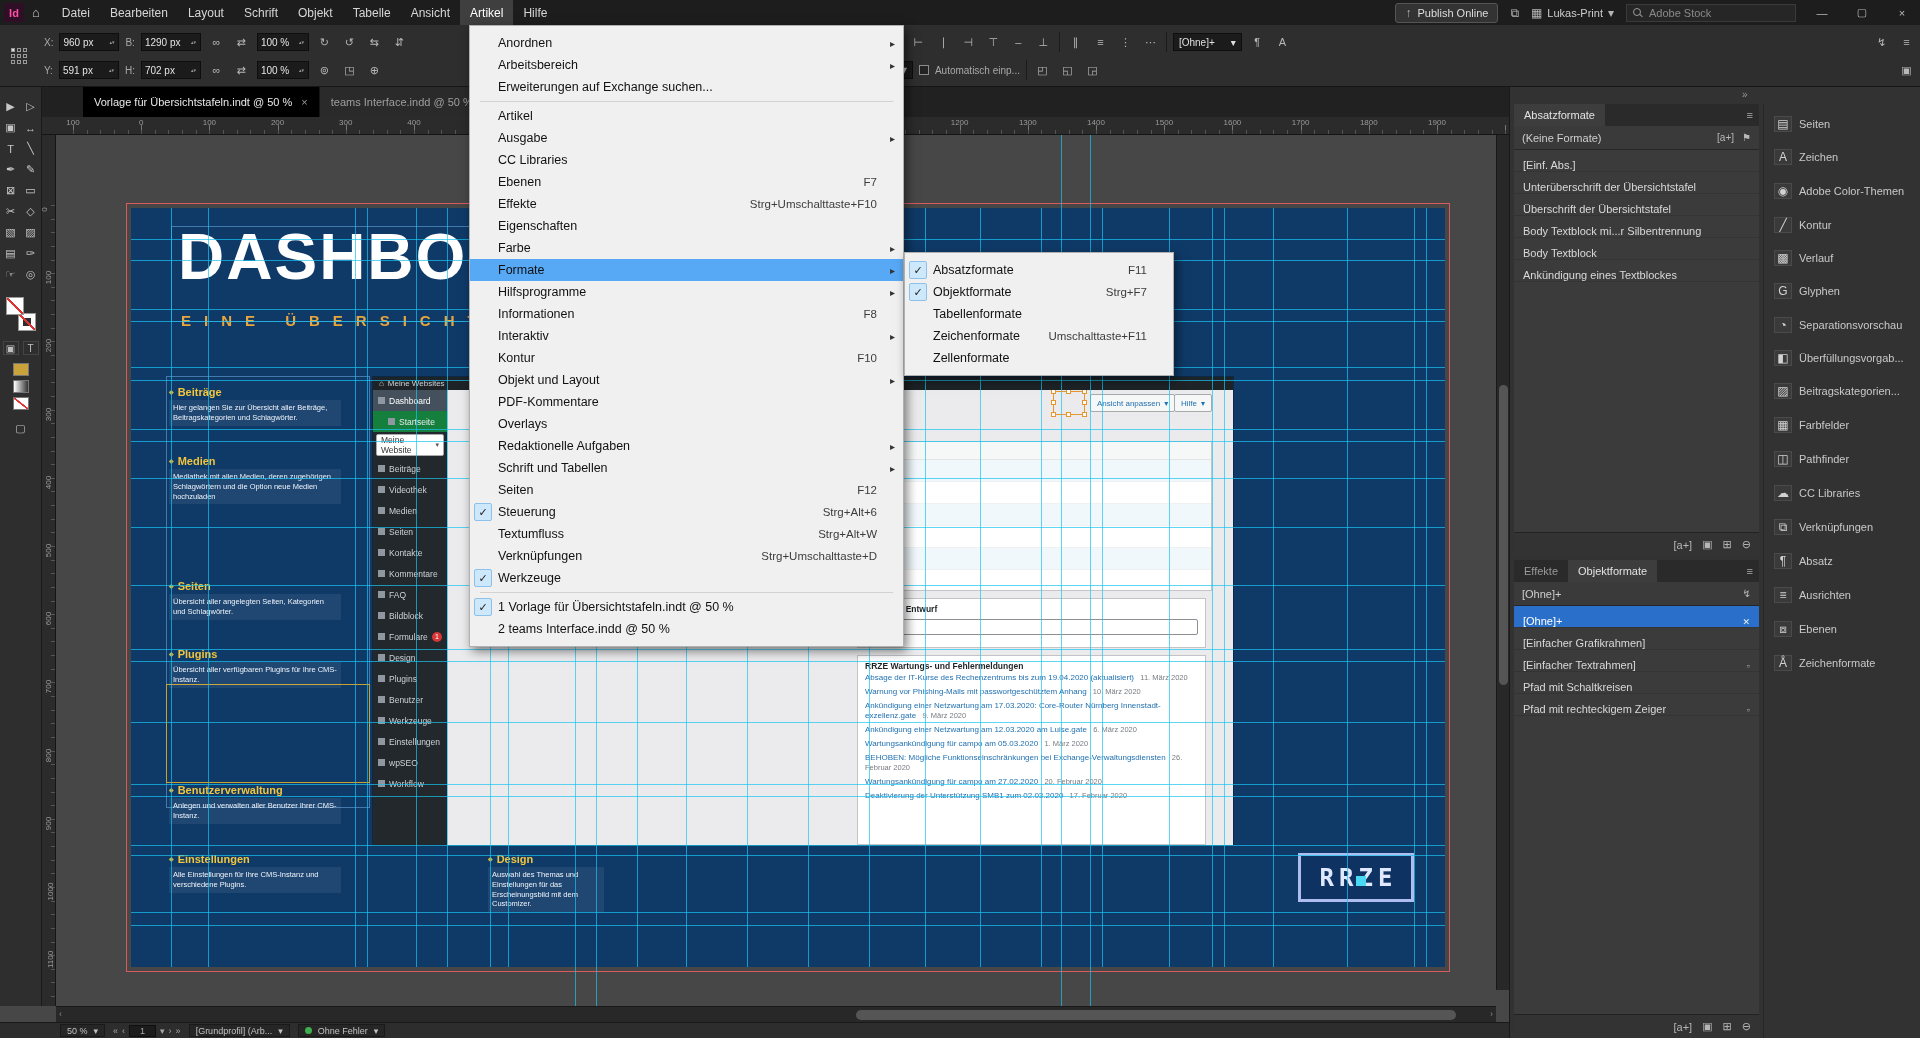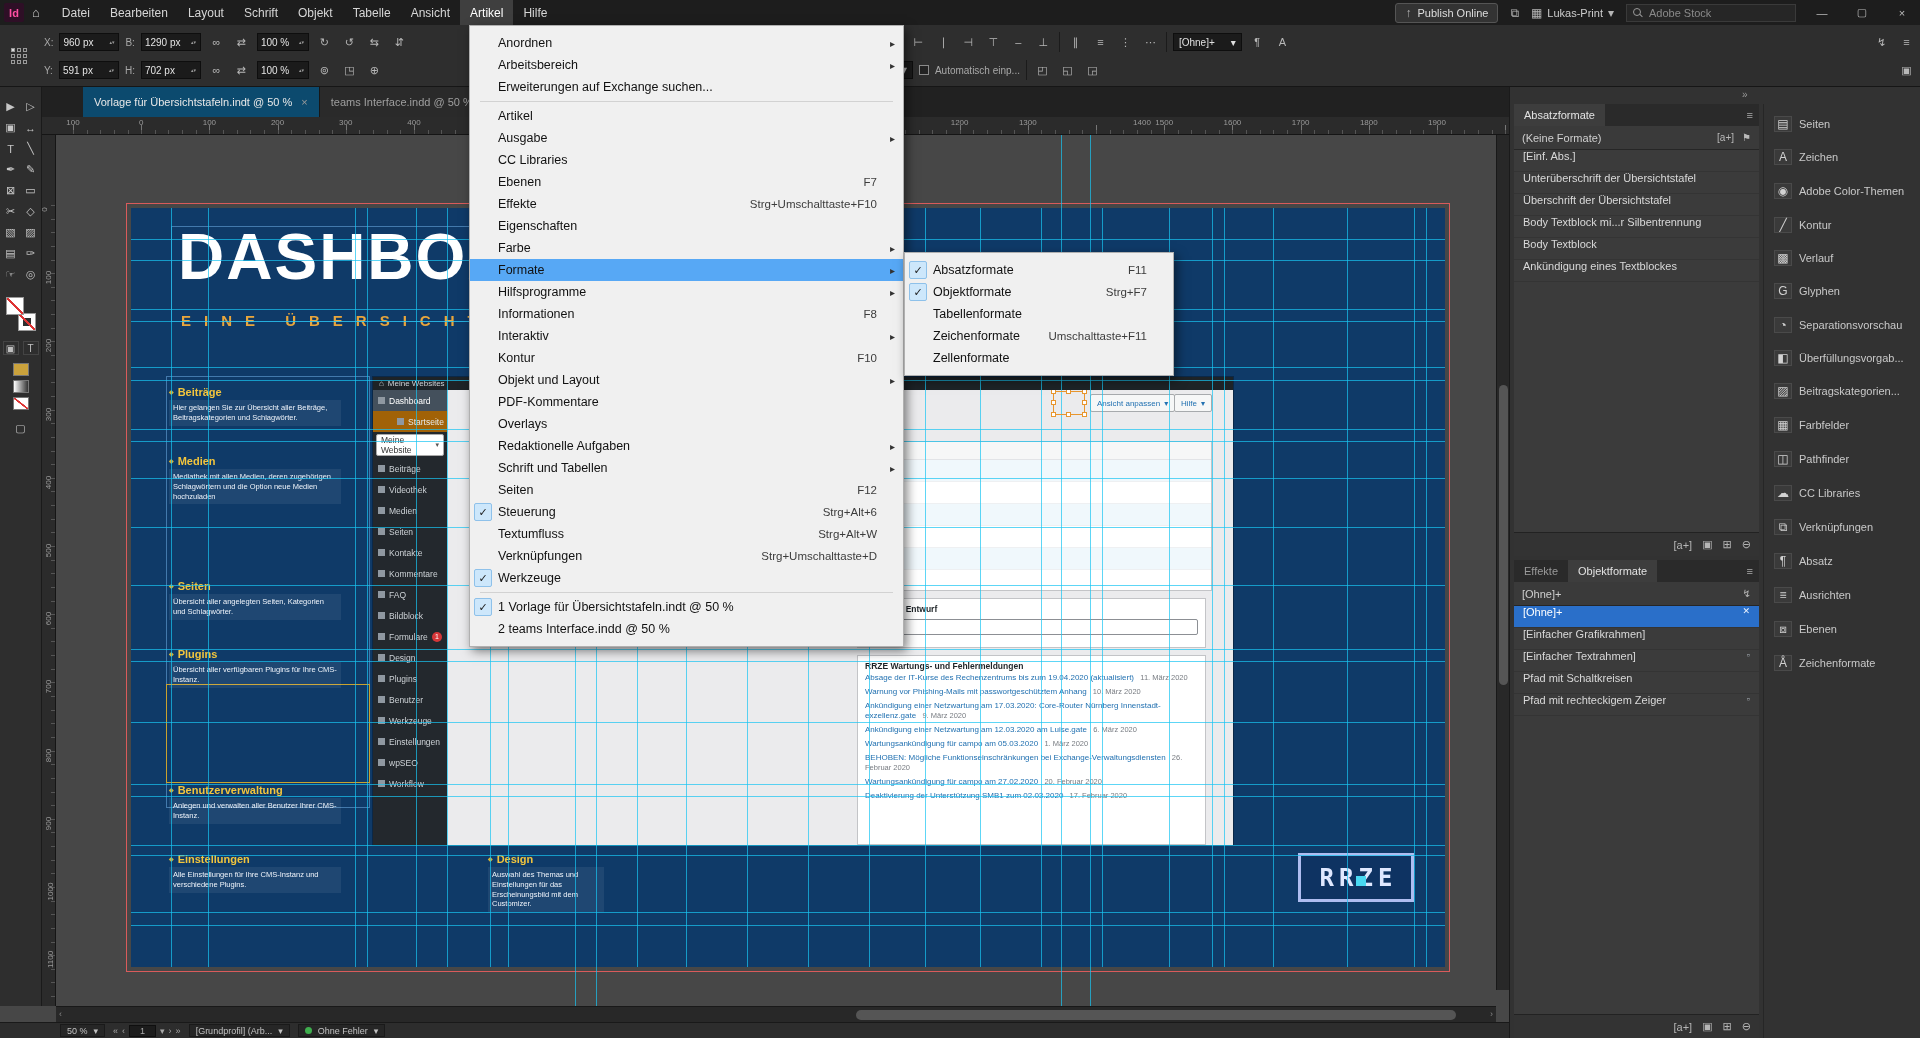--- a/index.html
+++ b/index.html
@@ -60,21 +60,21 @@
 .tb-sw{width:16px;height:13px;margin-bottom:4px;border:1px solid #777}
 .tb-sw.gold{background:#caa23c}
 .tb-sw.grad{background:linear-gradient(to right,#fff,#333)}
 .tb-sw.none{background:#fff;position:relative}
 .tb-sw.none::after{content:"";position:absolute;inset:0;background:linear-gradient(to top right,transparent 44%,#d33 46%,#d33 54%,transparent 56%)}
 .screen-mode{margin-top:8px;color:#c0c0c0;font-size:11px}
 
 
 .tabbar{position:absolute;left:42px;top:87px;height:30px;width:1467px;background:#212121;display:flex;align-items:stretch;z-index:80;padding-left:41px}
 .doc-tab{display:flex;align-items:center;gap:9px;padding:0 11px;font-size:11px;color:#9f9f9f;background:#2a2a2a;border-right:1px solid #171717;flex:none}
-.doc-tab.active{background:#0c4a6e;color:#e8e8e8}
+.doc-tab.active{background:#000000;color:#e8e8e8}
 .tab-close{color:#9a9a9a;font-size:11px}
 
 
 .hruler{position:absolute;left:42px;top:117px;height:18px;width:1467px;background:#2b2b2b;border-bottom:1px solid #151515;z-index:70;overflow:hidden;
 background-image:repeating-linear-gradient(to right,#555 0 1px,transparent 1px 13.64px),repeating-linear-gradient(to right,#777 0 1px,transparent 1px 68.2px);
 background-size:100% 4px,100% 9px;background-position:31px bottom,31px bottom;background-repeat:no-repeat}
 .rlab{position:absolute;top:1px;font-size:8px;color:#9a9a9a;transform:translateX(-50%)}
 .vruler{position:absolute;left:42px;top:135px;width:14px;height:871px;background:#2b2b2b;border-right:1px solid #151515;z-index:70;overflow:hidden;
 background-image:repeating-linear-gradient(to bottom,#555 0 1px,transparent 1px 13.64px);background-size:4px 100%;background-position:right 70px;background-repeat:no-repeat}
 .rvlab{position:absolute;left:0px;font-size:8px;color:#9a9a9a;transform:rotate(-90deg)}
@@ -102,21 +102,21 @@
 .sec-b{font-size:7.5px;line-height:1.3;color:#eef3fa;background:rgba(255,255,255,.07);padding:3px 4px;width:172px}
 .design-note{position:absolute;left:357px;top:645px;width:116px}
 .design-note .sec-b{width:116px}
 
 .wp{position:absolute;left:242px;top:169px;width:860px;height:468px;background:#ebebed;box-shadow:0 0 0 1px rgba(0,0,0,.3)}
 .wp-topbar{height:13px;background:#1d2327;color:#cfd3d8;font-size:8px;display:flex;align-items:center;padding:0 6px;gap:4px}
 .wp-body{position:absolute;top:13px;left:0;right:0;bottom:0;display:flex}
 .wp-side{width:74px;background:#23282d;color:#cdd2d6;font-size:8.5px;flex:none;overflow:hidden}
 .wp-item{height:21px;display:flex;align-items:center;gap:4px;padding:0 5px}
 .wp-item.active{background:#44505c;color:#fff}
-.wp-item.sub{padding-left:24px;background:#a16207;color:#e6e9ec}
+.wp-item.sub{padding-left:15px;background:#15803d;color:#e6e9ec}
 .wp-item.box{height:22px;margin:2px 3px;background:#fff;color:#333;border:1px solid #a9a9a9;border-radius:2px;justify-content:space-between;padding:0 4px}
 .wp-item.box::after{content:"▾";font-size:7px;color:#555}
 .wp-ico{width:7px;height:7px;background:#8f98a1;flex:none}
 .wp-badge{margin-left:auto;background:#d63638;color:#fff;border-radius:7px;font-size:7px;padding:0 3px;line-height:10px}
 .wp-badge:empty{display:none}
 .wp-main{flex:1;position:relative;overflow:hidden}
 .wp-btn{position:absolute;height:18px;background:#f6f7f7;border:1px solid #a7aaad;border-radius:2px;font-size:8px;color:#2271b1;display:flex;align-items:center;padding:0 6px;gap:4px}
 #wpbtn1{left:643px;top:4px}
 #wpbtn2{left:727px;top:4px}
 .sel{position:absolute;left:606px;top:1px;width:32px;height:24px;border:1px solid #e8962e;z-index:50}
@@ -171,21 +171,21 @@
 .pstack{position:absolute;left:4px;top:17px;width:245px;bottom:0}
 .pblock1{position:absolute;left:0;right:0;top:0;height:452px;display:flex;flex-direction:column}
 .pblock2{position:absolute;left:0;right:0;top:456px;bottom:0;display:flex;flex-direction:column}
 .ptabbar{height:22px;background:#2a2a2a;display:flex;align-items:stretch;flex:none}
 .ptab{padding:0 10px;display:flex;align-items:center;background:#3d3d3d;color:#e2e2e2}
 .ptab.dim{background:transparent;color:#9a9a9a}
 .pmenu{margin-left:auto;color:#aaa;display:flex;align-items:center;padding:0 6px}
 .prow-current{height:24px;background:#3a3a3a;border-bottom:1px solid #262626;display:flex;align-items:center;padding:0 8px;gap:8px;flex:none}
 .prow-current .right{margin-left:auto;display:flex;gap:8px;color:#b9b9b9;font-size:10px}
 .plist{background:#3b3b3b;flex:none}
-.prow{height:22px;display:flex;align-items:flex-start;padding:0 9px;border-bottom:1px solid #343434;color:#d9d9d9}
+.prow{height:22px;display:flex;align-items:flex-end;padding:0 9px;border-bottom:1px solid #343434;color:#d9d9d9}
 .prow.selected{background:#2a6fc9;color:#fff}
 .prow.selected::after{content:"✕";margin-left:auto;font-size:9px;color:#eaf2ff}
 .prow.marked::after{content:"▫";margin-left:auto;font-size:9px;color:#aeb6bd}
 .pfill{flex:1;background:#3b3b3b}
 .pfoot{height:24px;background:#333;border-top:1px solid #222;display:flex;align-items:center;justify-content:flex-end;gap:10px;padding:0 8px;color:#b5b5b5;flex:none;font-size:11px}
 .rail{position:absolute;left:253px;top:17px;width:158px;bottom:0;border-left:1px solid #262626;padding-top:8px}
 .rail-item{height:24px;display:flex;align-items:center;gap:7px;padding:0 10px;color:#c9c9c9;font-size:11px;margin-bottom:9px;white-space:nowrap}
 .rail-item.gap{margin-top:10px}
 .rail-ico{width:18px;height:16px;display:flex;align-items:center;justify-content:center;color:#d2d2d2;font-size:12px;flex:none;border:1px solid #4a4a4a;background:#3a3a3a}
 
@@ -424,21 +424,21 @@
       <div class="rlab" style="left: 372px;">400</div>
       <div class="rlab" style="left: 440.2px;">500</div>
       <div class="rlab" style="left: 508.4px;">600</div>
       <div class="rlab" style="left: 576.6px;">700</div>
       <div class="rlab" style="left: 644.8px;">800</div>
       <div class="rlab" style="left: 713px;">900</div>
       <div class="rlab" style="left: 781.2px;">1000</div>
       <div class="rlab" style="left: 849.4px;">1100</div>
       <div class="rlab" style="left: 917.6px;">1200</div>
       <div class="rlab" style="left: 985.8px;">1300</div>
-      <div class="rlab" style="left: 1100px;">1400</div>
+      <div class="rlab" style="left: 1054px;">1400</div>
       <div class="rlab" style="left: 1122.2px;">1500</div>
       <div class="rlab" style="left: 1190.4px;">1600</div>
       <div class="rlab" style="left: 1258.6px;">1700</div>
       <div class="rlab" style="left: 1326.8px;">1800</div>
       <div class="rlab" style="left: 1395px;">1900</div>
     </div>
   <div class="vruler">
       <div class="rvlab" style="top: 70px;">0</div>
       <div class="rvlab" style="top: 138.2px;">100</div>
       <div class="rvlab" style="top: 206.4px;">200</div>

